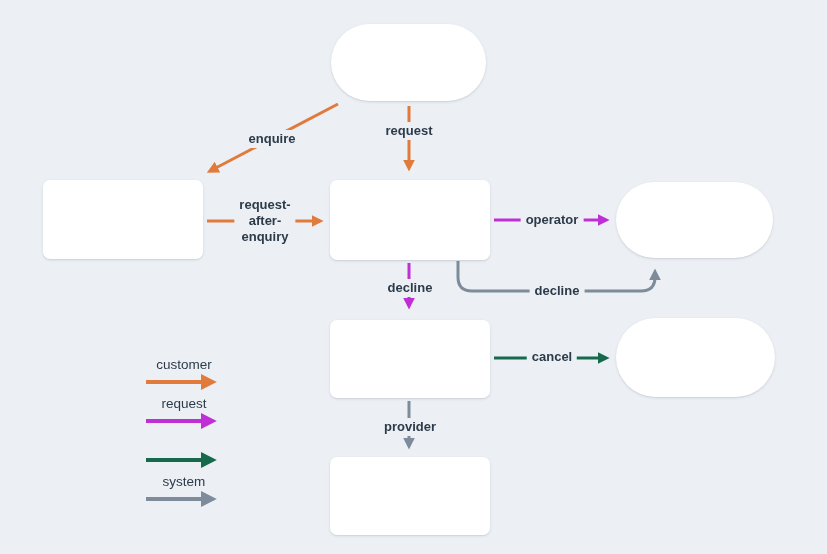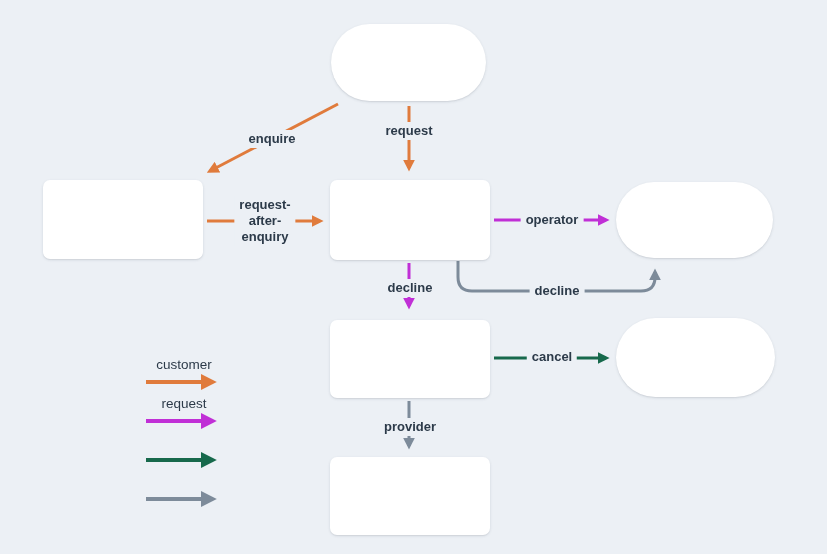--- a/index.html
+++ b/index.html
@@ -97,15 +97,16 @@
   </div>
   <div class="edge-label" style="left:552px;top:220px;">operator</div>
   <div class="edge-label" style="left:410px;top:288px;">decline</div>
   <div class="edge-label" style="left:557px;top:291px;">decline</div>
   <div class="edge-label" style="left:552px;top:357px;">cancel</div>
   <div class="edge-label" style="left:410px;top:427px;">provider</div>
 
   <div class="legend">
     <div class="legend-item-label li-0">customer</div>
     <div class="legend-item-label li-1">request</div>
+    <div class="legend-item-label li-3">system</div>
   </div>
 
 </div>
 
 </body></html>

